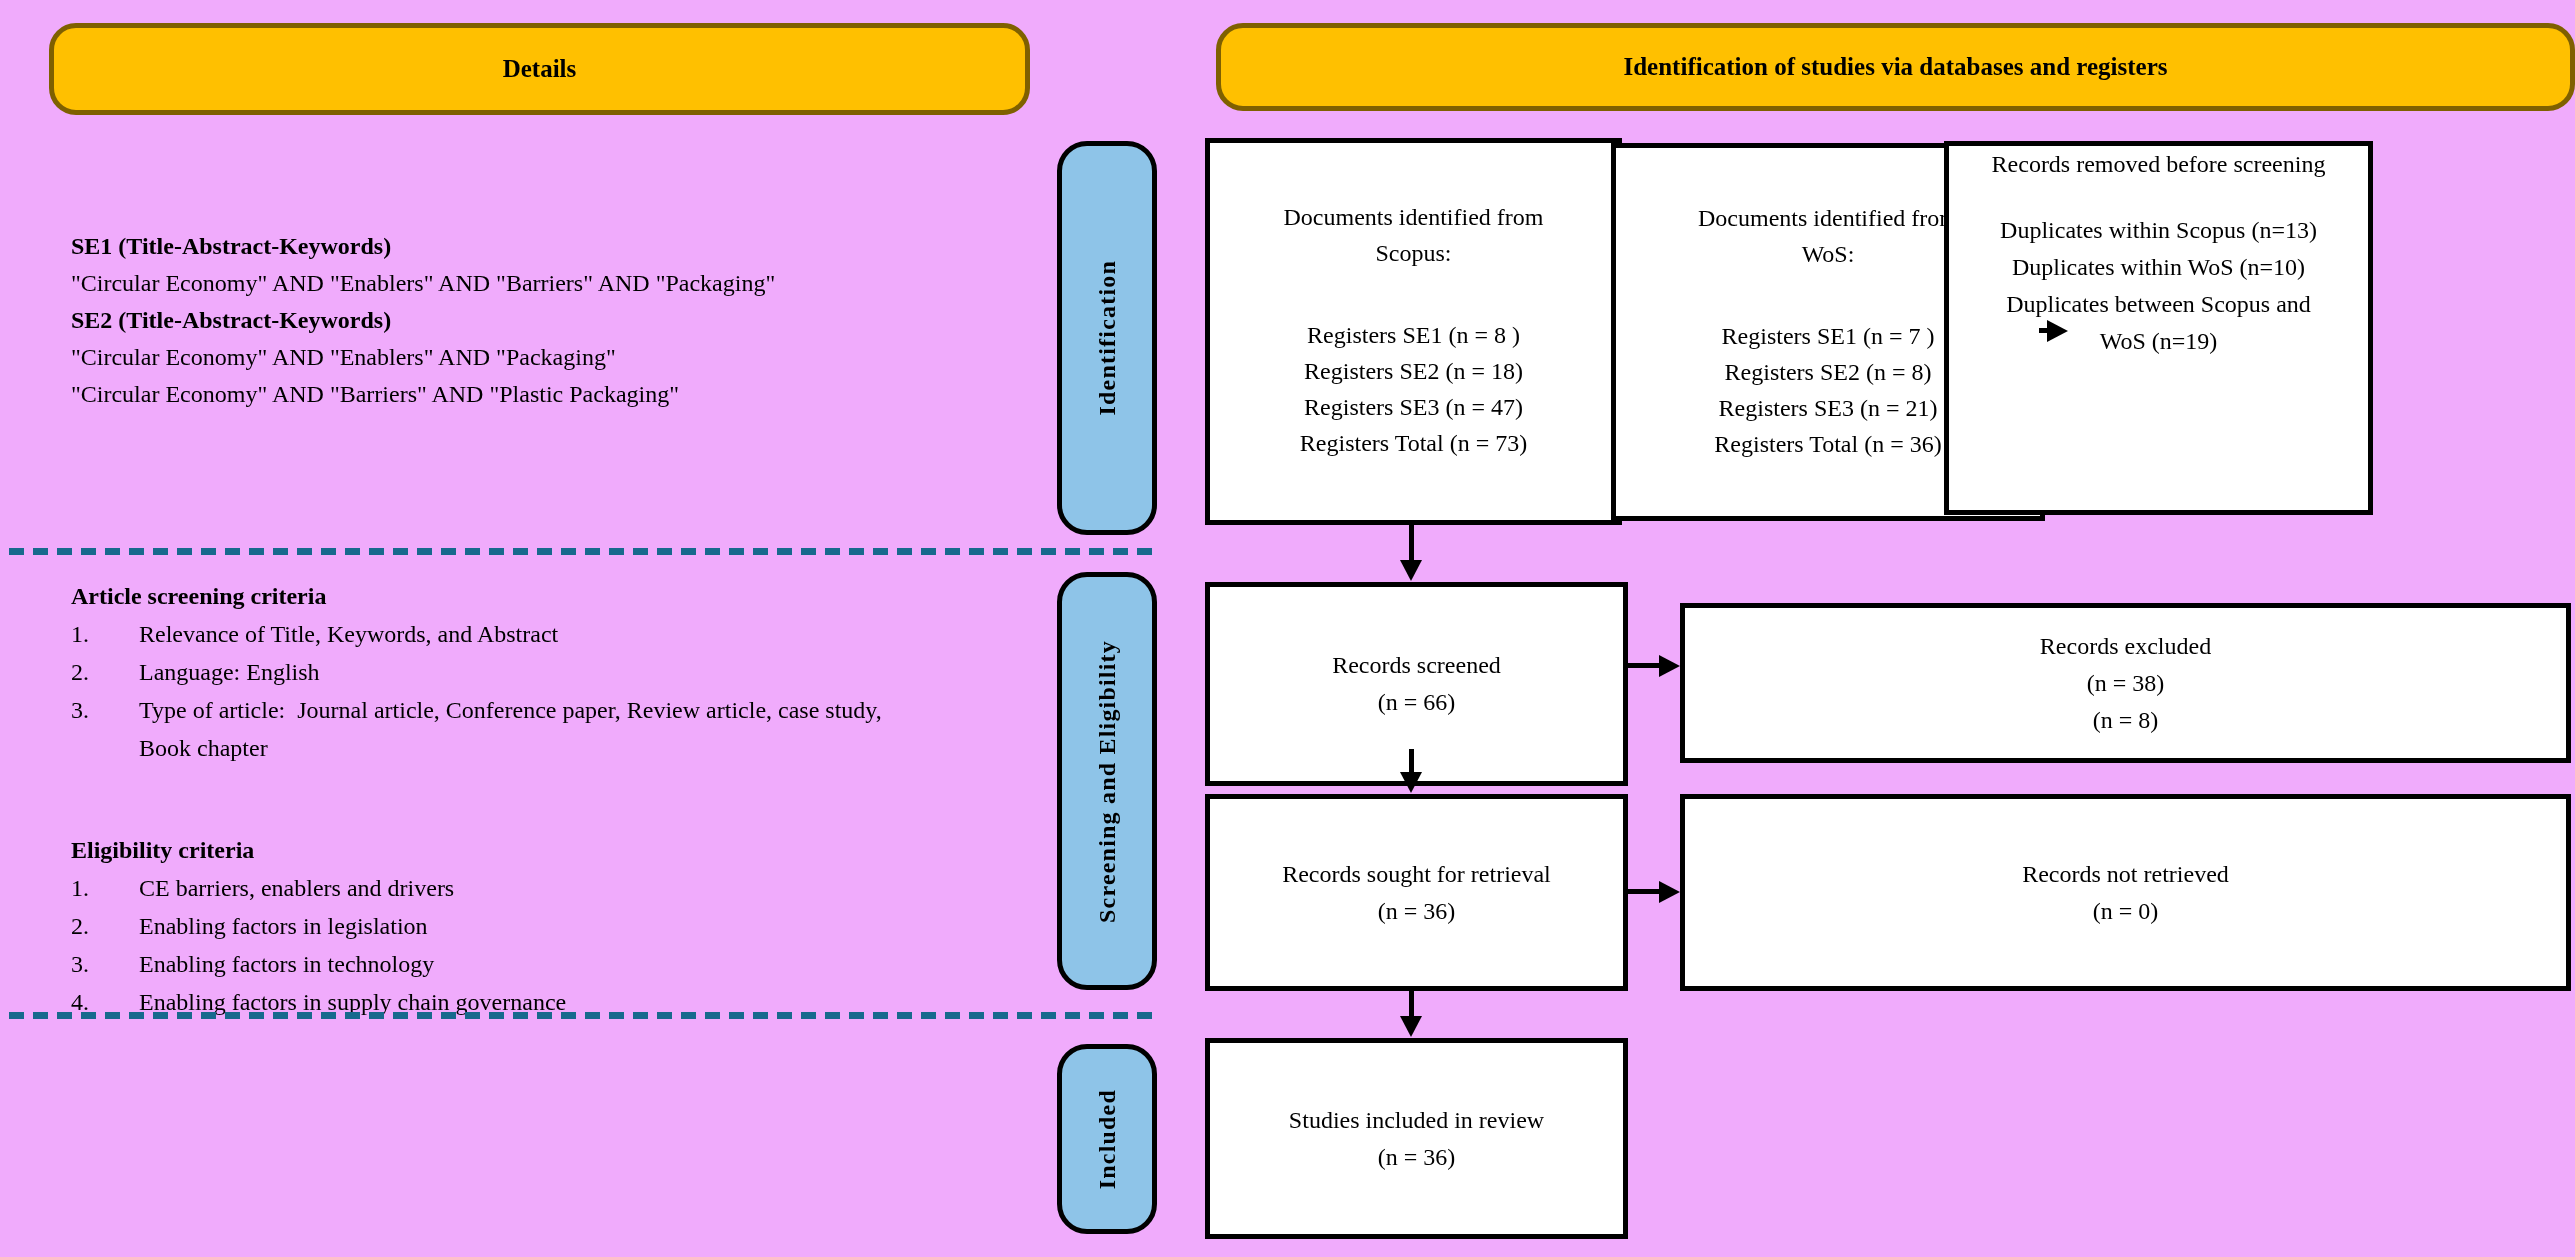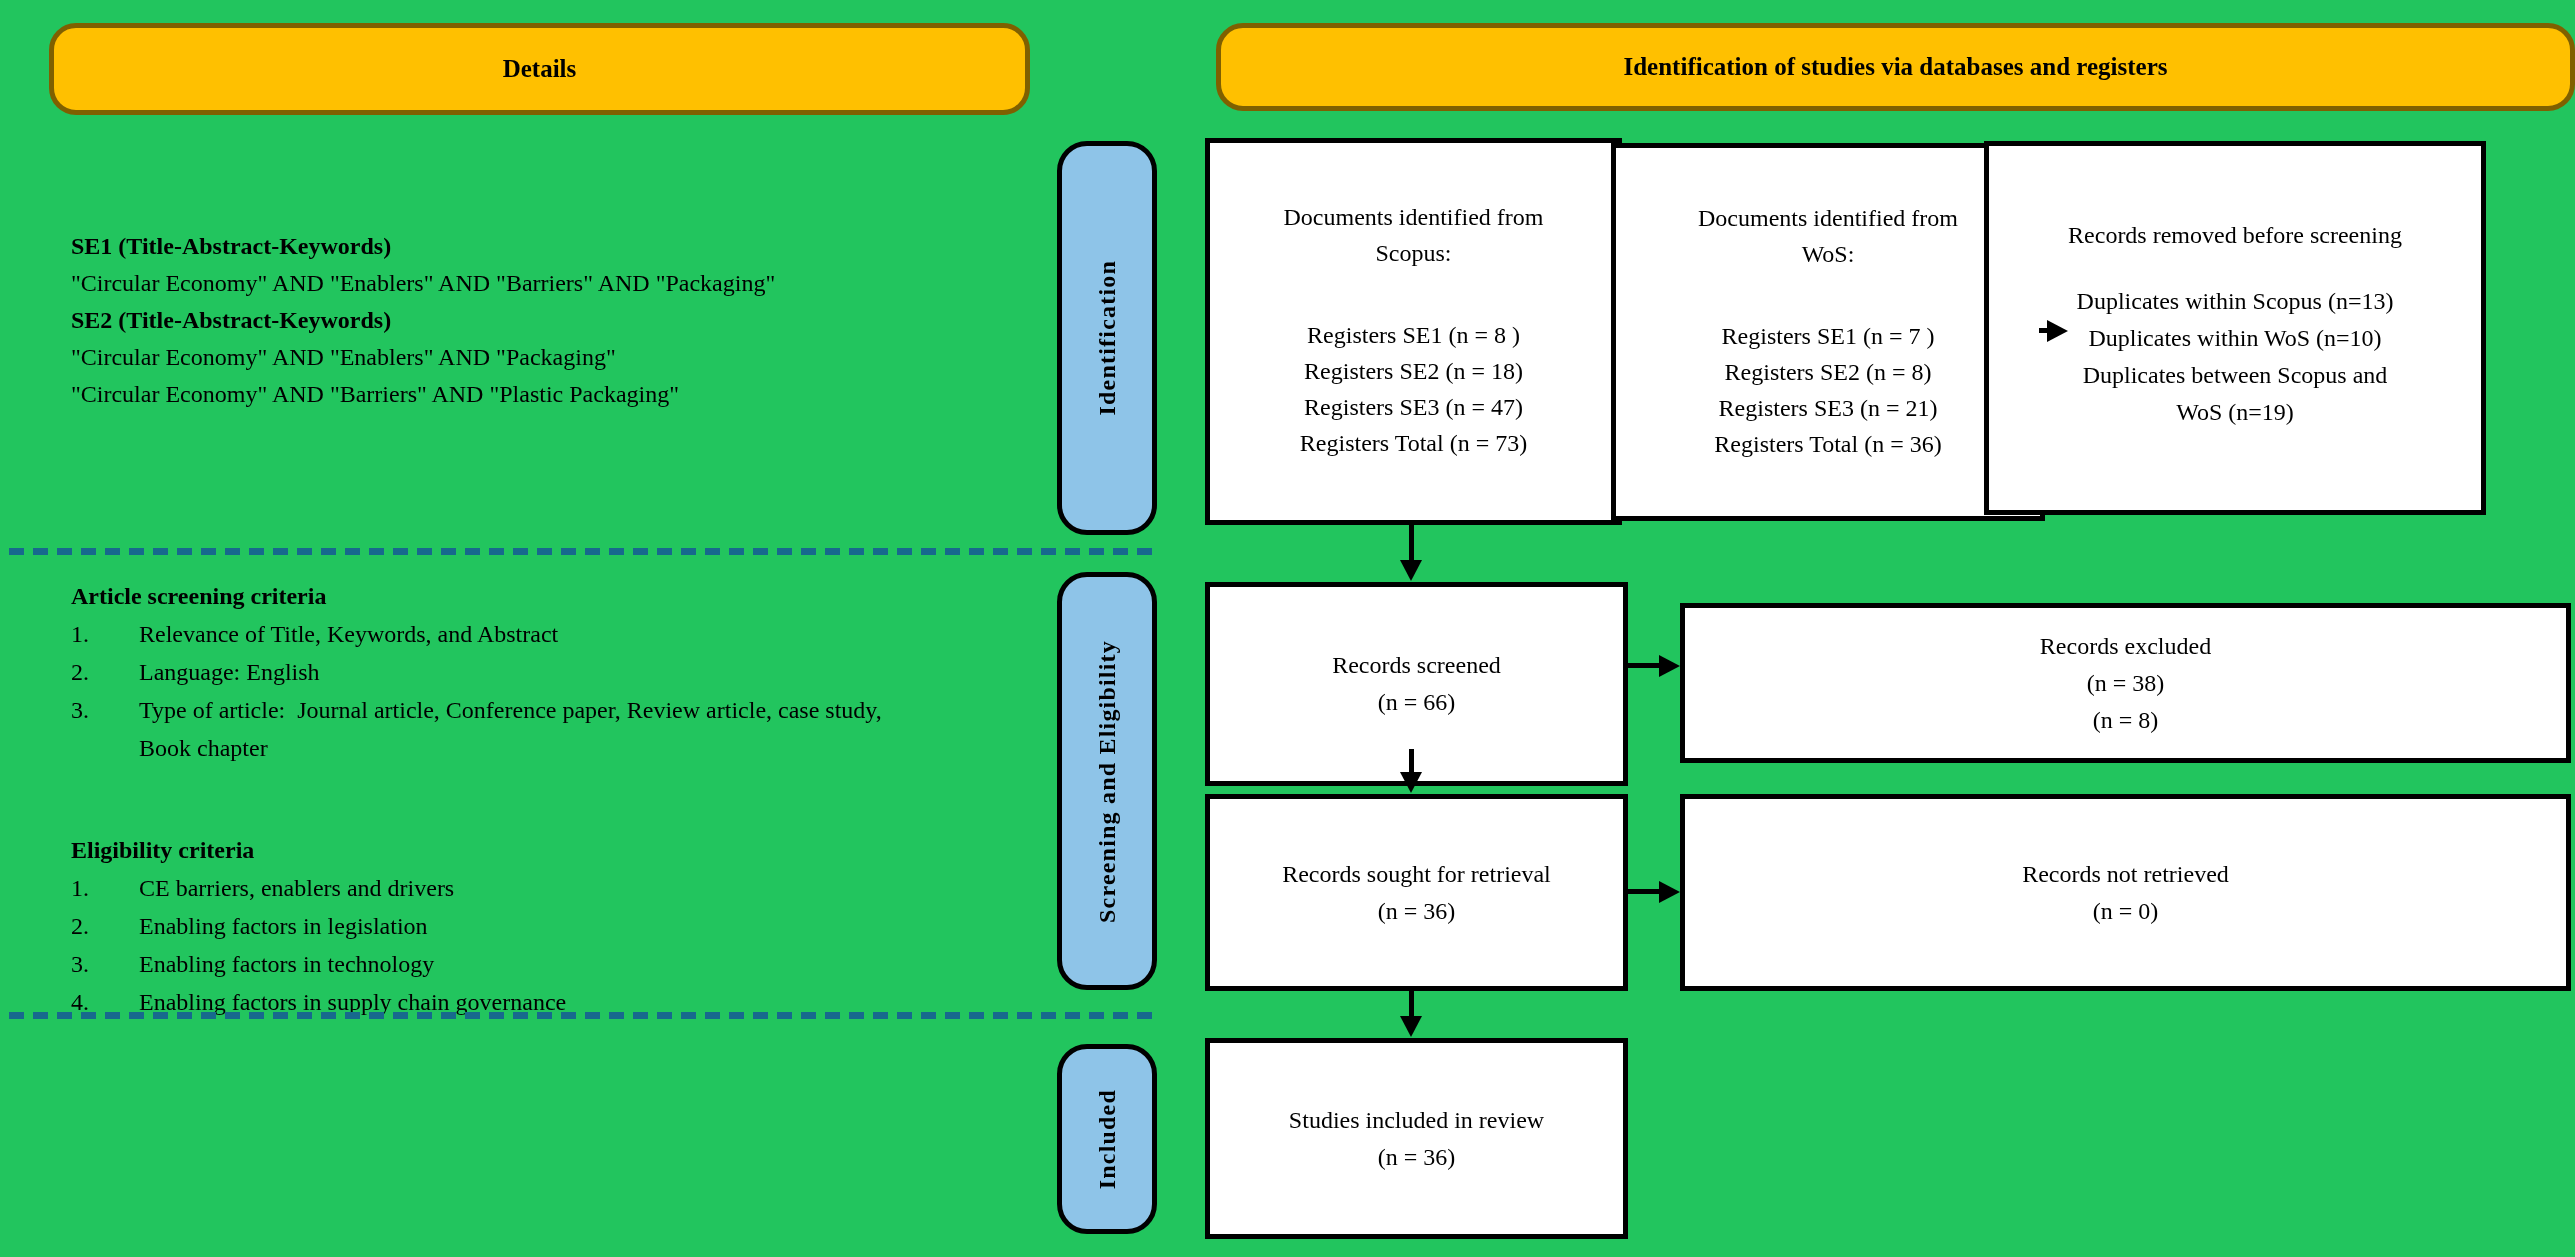--- a/index.html
+++ b/index.html
@@ -1,16 +1,16 @@
 <!DOCTYPE html>
 <html style="font-size:9.5px"><head>
 <meta charset="utf-8">
 <style>
   html,body{margin:0;padding:0;background:#ffffff;}
-  #page{position:relative;width:2576px;height:1258px;background:#22c55e;
+  #page{position:relative;width:2576px;height:1258px;background:#f0abfc;
         font-family:"Liberation Serif","DejaVu Serif",serif;color:#000;overflow:hidden;}
 
   
   .banner{position:absolute;box-sizing:border-box;background:#FFC000;border:5.3px solid #7F6000;
           border-radius:27px;display:flex;align-items:center;justify-content:center;
           font-weight:bold;font-size:25px;}
   .banner-left{left:49px;top:23px;width:981px;height:92px;}
   .banner-right{left:1216px;top:23px;width:1359px;height:88px;}
 
   
@@ -21,21 +21,21 @@
   .stage-identification{top:141px;height:394px;}
   .stage-screening{top:572px;height:418px;}
   .stage-included{top:1044px;height:190px;}
 
   
   .fbox{position:absolute;box-sizing:border-box;background:#fff;border:5.3px solid #000;
         text-align:center;font-size:24px;line-height:37px;}
   .fbox.center{display:flex;flex-direction:column;align-items:center;justify-content:center;}
   .box-scopus{left:1205px;top:138px;width:417px;height:387px;padding-top:56px;}
   .box-wos{left:1611px;top:143px;width:434px;height:378px;padding-top:52px;}
-  .box-removed{left:1984px;top:141px;width:502px;height:374px;padding-top:71px;}
+  .box-removed{left:1944px;top:141px;width:429px;height:374px;}
   .box-screened{left:1205px;top:582px;width:423px;height:204px;}
   .box-excluded{left:1680px;top:579px;width:891px;height:160px;margin-top:24px;}
   .box-sought{left:1205px;top:794px;width:423px;height:197px;}
   .box-notretrieved{left:1680px;top:794px;width:891px;height:197px;}
   .box-included{left:1205px;top:1038px;width:423px;height:201px;}
   .bhead{line-height:36px;}
   .bregs{line-height:36px;margin-top:46px;}
   .bitems{line-height:37px;margin-top:30px;}
 
   

